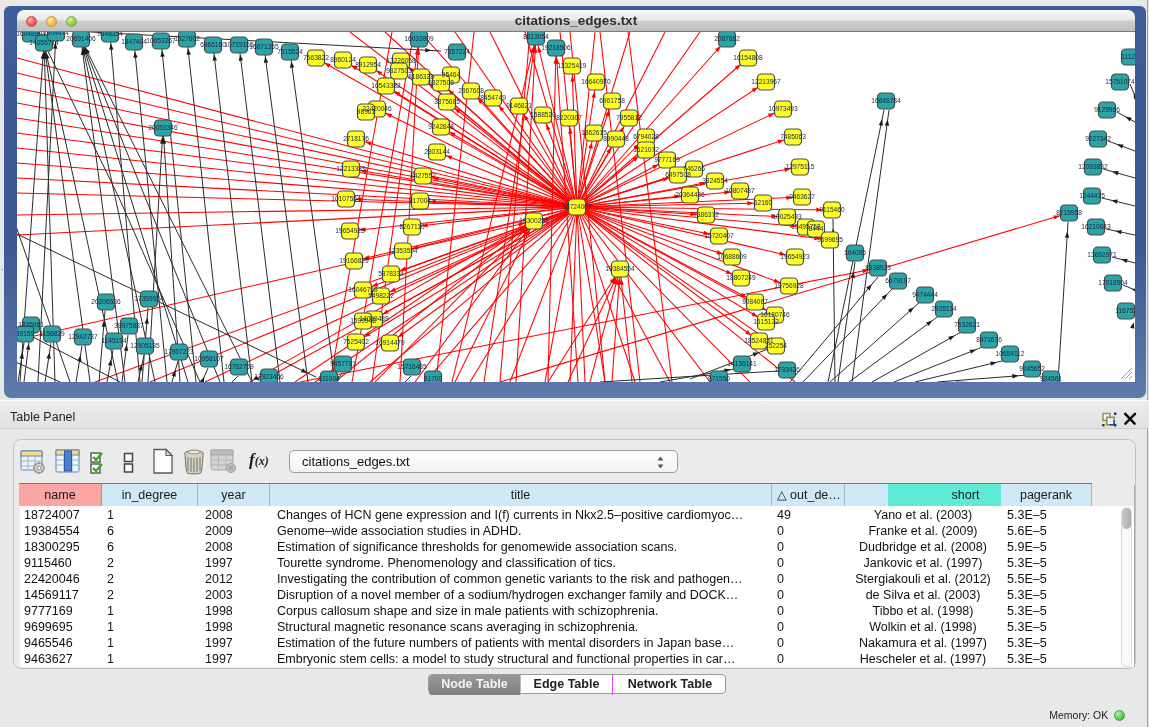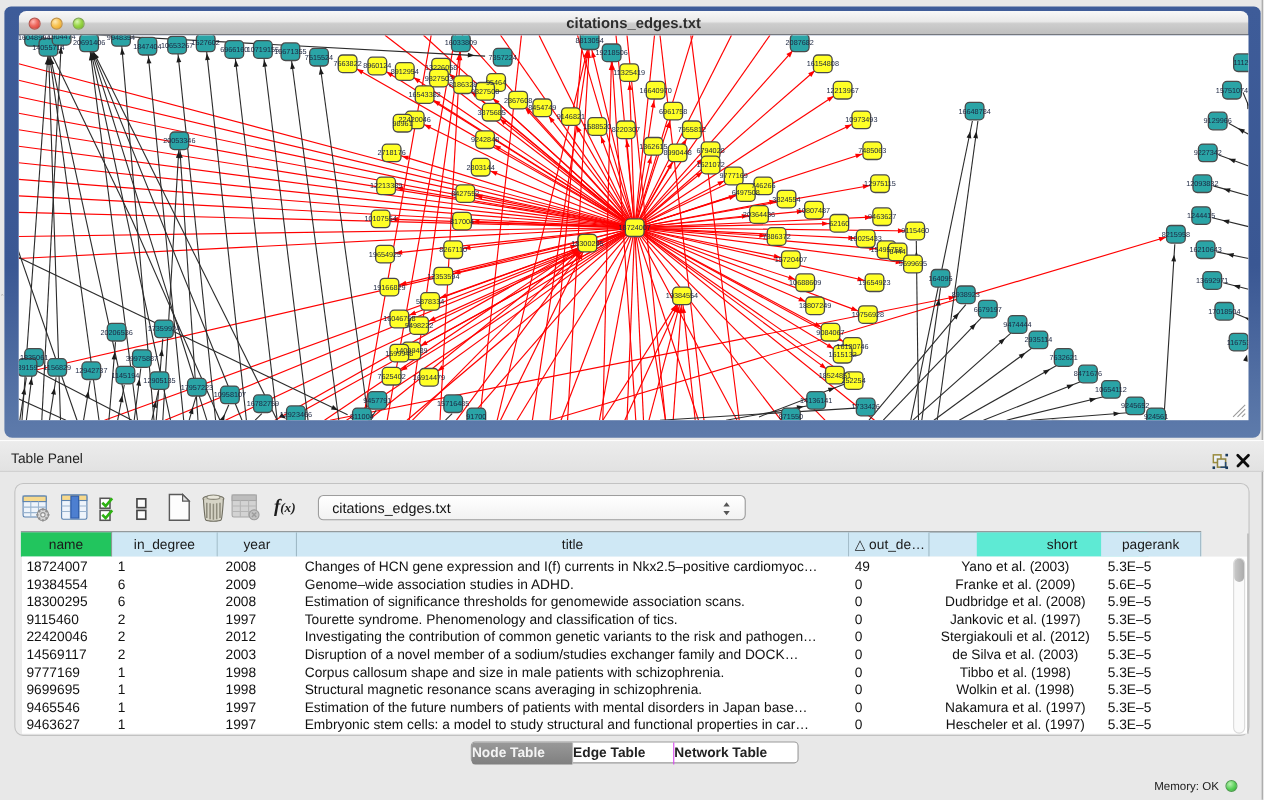--- a/index.html
+++ b/index.html
@@ -13,21 +13,21 @@
 #grip { position:absolute; right:2px; bottom:2px; width:13px; height:13px; }
 #tphead { position:absolute; left:0; top:400px; width:1149px; height:29px; background:linear-gradient(#ececec,#e2e2e2); border-top:1px solid #fdfdfd; border-bottom:1px solid #cfcfcf; }
 #tphead .t { position:absolute; left:10px; top:9px; font-size:12.5px; color:#1e1e1e; }
 #panel { position:absolute; left:13px; top:439px; width:1123px; height:230px; background:#ebebeb; border:1px solid #c2c2c2; border-radius:8px; }
 #combo { position:absolute; left:289px; top:450px; width:389px; height:23px; background:linear-gradient(#ffffff,#f2f2f2); border:1px solid #9d9d9d; border-radius:5px; }
 #combo .t { position:absolute; left:12px; top:3px; font-size:13px; color:#111; }
 #thdr { position:absolute; left:19px; top:483px; width:1073px; height:23px; background:#cfe8f5; border-top:1px solid #787878; }
 .hc { position:absolute; top:484px; height:22px; font-size:12.5px; color:#1a1a1a; text-align:center; line-height:22px; border-right:1px solid #9fb9c6; }
 #tbl { position:absolute; left:20px; top:506px; width:1114px; height:161px; background:#fff; }
 #tabs { position:absolute; left:428px; top:674px; width:298px; height:20px; border:1px solid #9a9a9a; border-radius:4px; background:#fff; font-size:12.5px; font-weight:bold; }
-.seg { position:absolute; top:0; height:20px; line-height:19px; text-align:left; color:#222; }
+.seg { position:absolute; top:0; height:20px; line-height:19px; text-align:center; color:#222; }
 #mem { position:absolute; right:24px; bottom:6px; font-size:10.5px; color:#222; }
 </style></head><body>
 
 <div id="frame"></div>
 <div id="canvas">
     <svg width="1118" height="350" viewBox="0 0 1118 350" style="position:absolute;left:0;top:0">
 <line x1="560.0" y1="175.0" x2="299.0" y2="26.0" stroke="#f00" stroke-width="1.05"></line>
 <polygon points="307.3,30.7 311.5,35.7 313.7,31.9" fill="#f00"></polygon>
 <line x1="560.0" y1="175.0" x2="326.0" y2="28.0" stroke="#f00" stroke-width="1.05"></line>
 <polygon points="334.0,33.1 338.1,38.2 340.5,34.5" fill="#f00"></polygon>
@@ -730,21 +730,21 @@
 <div style="position:absolute;left:249px;top:450px;font:italic bold 17px 'Liberation Serif',serif;color:#1c1c1c">f<span style="font-size:12px">(x)</span></div>
 <div id="combo">
     <span class="t">citations_edges.txt</span>
 <svg style="position:absolute;right:13px;top:5px" width="7" height="13" viewBox="0 0 7 13">
 <path d="M3.5 0.5L6.4 4.4H0.6z" fill="#555"></path>
       <path d="M3.5 12.5L6.4 8.6H0.6z" fill="#555"></path>
 </svg>
 </div>
 
 <div id="thdr"></div>
-<div class="hc" style="left:19px;width:83px;background:#22c55e;border-right:1px solid #979797">name</div>
+<div class="hc" style="left:19px;width:83px;background:#fca5a5;border-right:1px solid #979797">name</div>
 <div class="hc" style="left:102px;width:96px;background:#cfe8f5">in_degree</div>
 <div class="hc" style="left:198px;width:72px;background:#cfe8f5">year</div>
 <div class="hc" style="left:270px;width:502px;background:#cfe8f5">title</div>
 <div class="hc" style="left:772px;width:73px;background:#cfe8f5;text-align:left"><span style="margin-left:5px">△ out_de…</span></div>
 <div class="hc" style="left:888px;width:156px;background:#5eead4">short</div>
 <div class="hc" style="left:1001px;width:91px;background:#cfe8f5">pagerank</div>
 
 <div id="tbl"></div>
 <div style="position:absolute;left:0;top:508px;width:1149px;height:16px;font-size:12.5px;color:#111">
 <span style="position:absolute;left:24px">18724007</span>
@@ -788,21 +788,21 @@
 <span style="position:absolute;left:205px">2012</span>
 <span style="position:absolute;left:277px">Investigating the contribution of common genetic variants to the risk and pathogen…</span>
 <span style="position:absolute;left:777px">0</span>
 <span style="position:absolute;left:845px;width:156px;text-align:center">Stergiakouli et al. (2012)</span>
 <span style="position:absolute;left:1007px">5.5E–5</span>
 </div>
 <div style="position:absolute;left:0;top:588px;width:1149px;height:16px;font-size:12.5px;color:#111">
 <span style="position:absolute;left:24px">14569117</span>
 <span style="position:absolute;left:107px">2</span>
 <span style="position:absolute;left:205px">2003</span>
-<span style="position:absolute;left:277px">Disruption of a novel member of a sodium/studies exchanger family and DOCK…</span>
+<span style="position:absolute;left:277px">Disruption of a novel member of a sodium/hydrogen exchanger family and DOCK…</span>
 <span style="position:absolute;left:777px">0</span>
 <span style="position:absolute;left:845px;width:156px;text-align:center">de Silva et al. (2003)</span>
 <span style="position:absolute;left:1007px">5.3E–5</span>
 </div>
 <div style="position:absolute;left:0;top:604px;width:1149px;height:16px;font-size:12.5px;color:#111">
 <span style="position:absolute;left:24px">9777169</span>
 <span style="position:absolute;left:107px">1</span>
 <span style="position:absolute;left:205px">1998</span>
 <span style="position:absolute;left:277px">Corpus callosum shape and size in male patients with schizophrenia.</span>
 <span style="position:absolute;left:777px">0</span>

